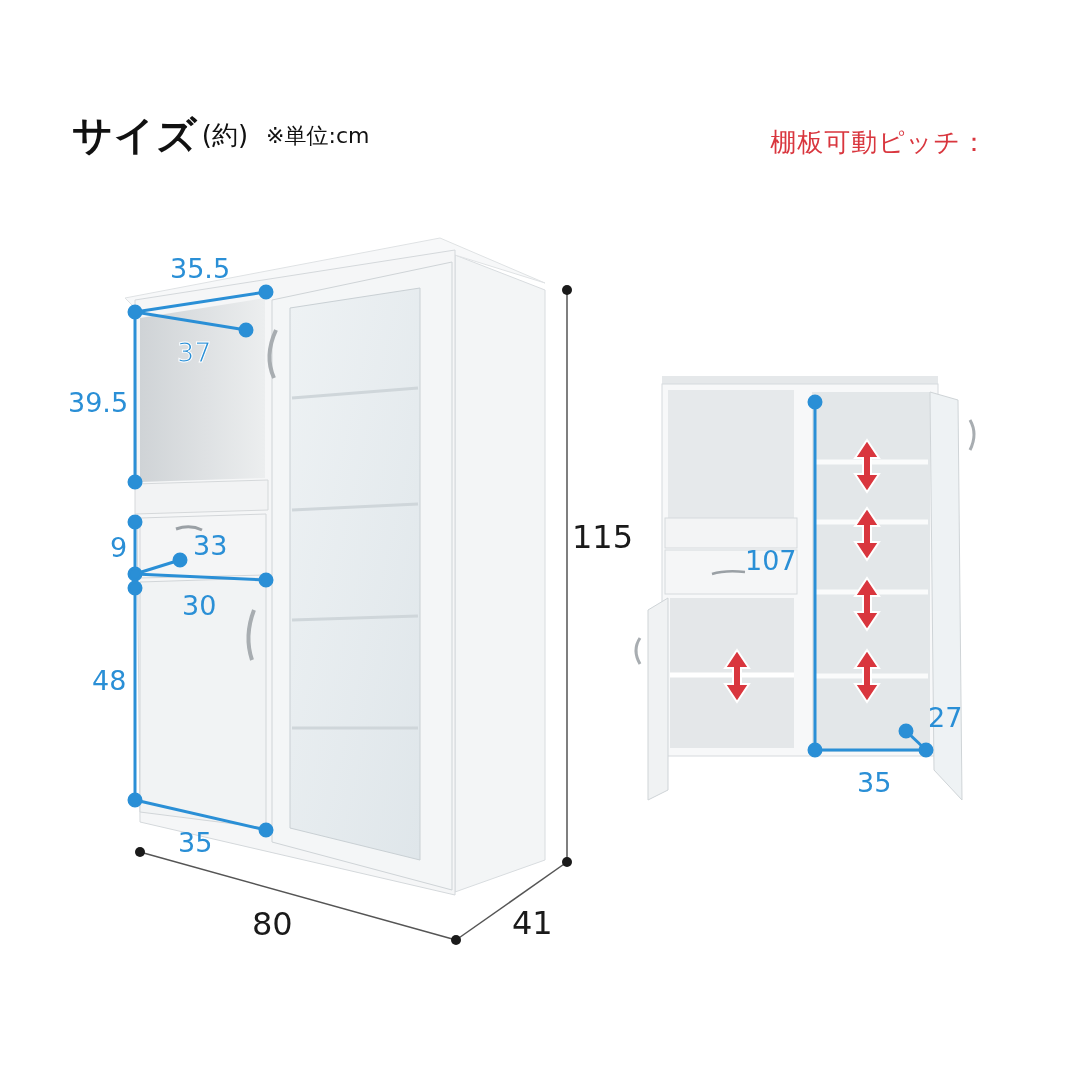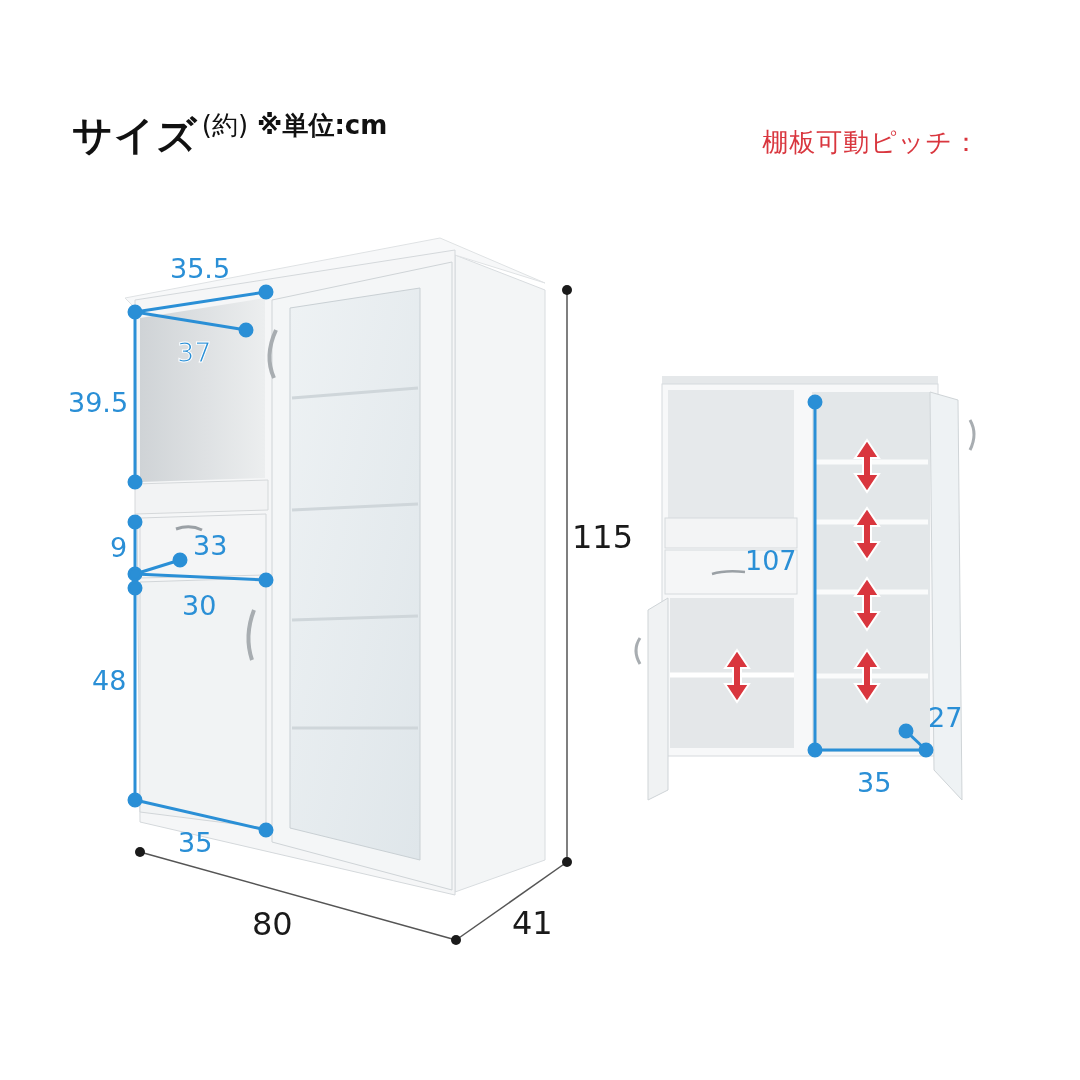--- a/index.html
+++ b/index.html
@@ -1,21 +1,21 @@
 <!DOCTYPE html>
 <html><head>
 <meta charset="utf-8">
 <style>
   html, body { margin:0; padding:0; background:#ffffff; }
   body { width:1080px; height:1080px; position:relative; overflow:hidden; font-family:"DejaVu Sans", sans-serif; }
-  .title { position:absolute; left:72px; top:108px; display:flex; align-items:flex-start; color:#111; }
+  .title { position:absolute; left:72px; top:108px; display:flex; align-items:center; color:#111; }
   .title .main { font-size:40px; font-weight:bold; letter-spacing:1px; }
   .title .sub { font-size:26px; margin-left:4px; }
-  .title .unit { font-size:26px; margin-left:9px;font-weight:bold; }
-  .note { position:absolute; right:100px; top:122px; text-align:right; color:#d9363e; font-size:26px; line-height:40px; letter-spacing:1px; }
+  .title .unit { font-size:22px; margin-left:18px; }
+  .note { position:absolute; right:92px; top:122px; text-align:right; color:#d9363e; font-size:26px; line-height:40px; letter-spacing:1px; }
   svg { position:absolute; left:0; top:0; }
   .dim { font-family:"DejaVu Sans", sans-serif; fill:#2a8fd6; font-size:27px; }
   .dimk { font-family:"DejaVu Sans", sans-serif; fill:#1a1a1a; font-size:32px; }
 </style>
 </head>
 <body>
 
 <div class="title">
   <span class="main">サイズ</span>
   <span class="sub">(約)</span>

